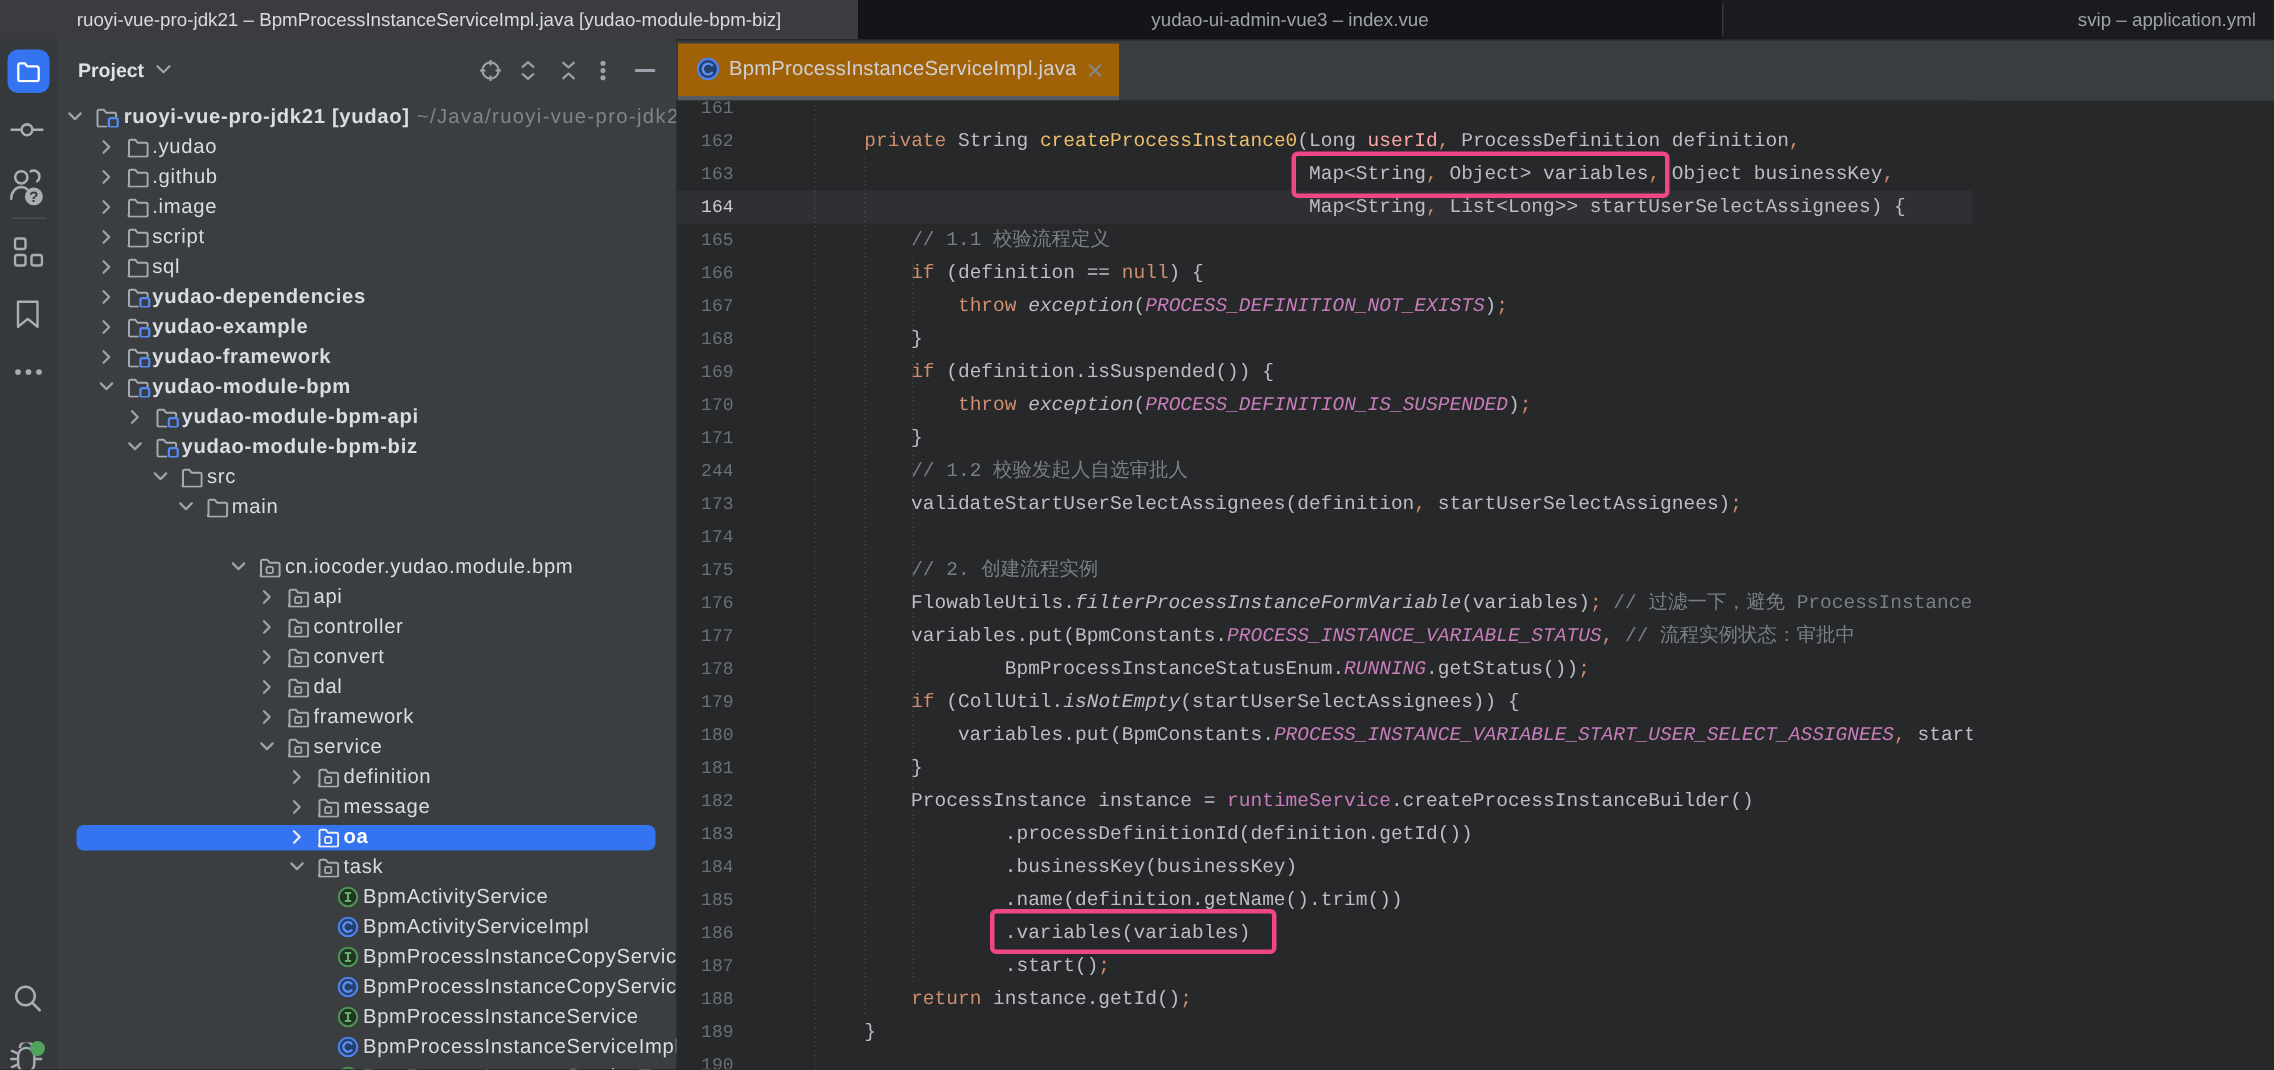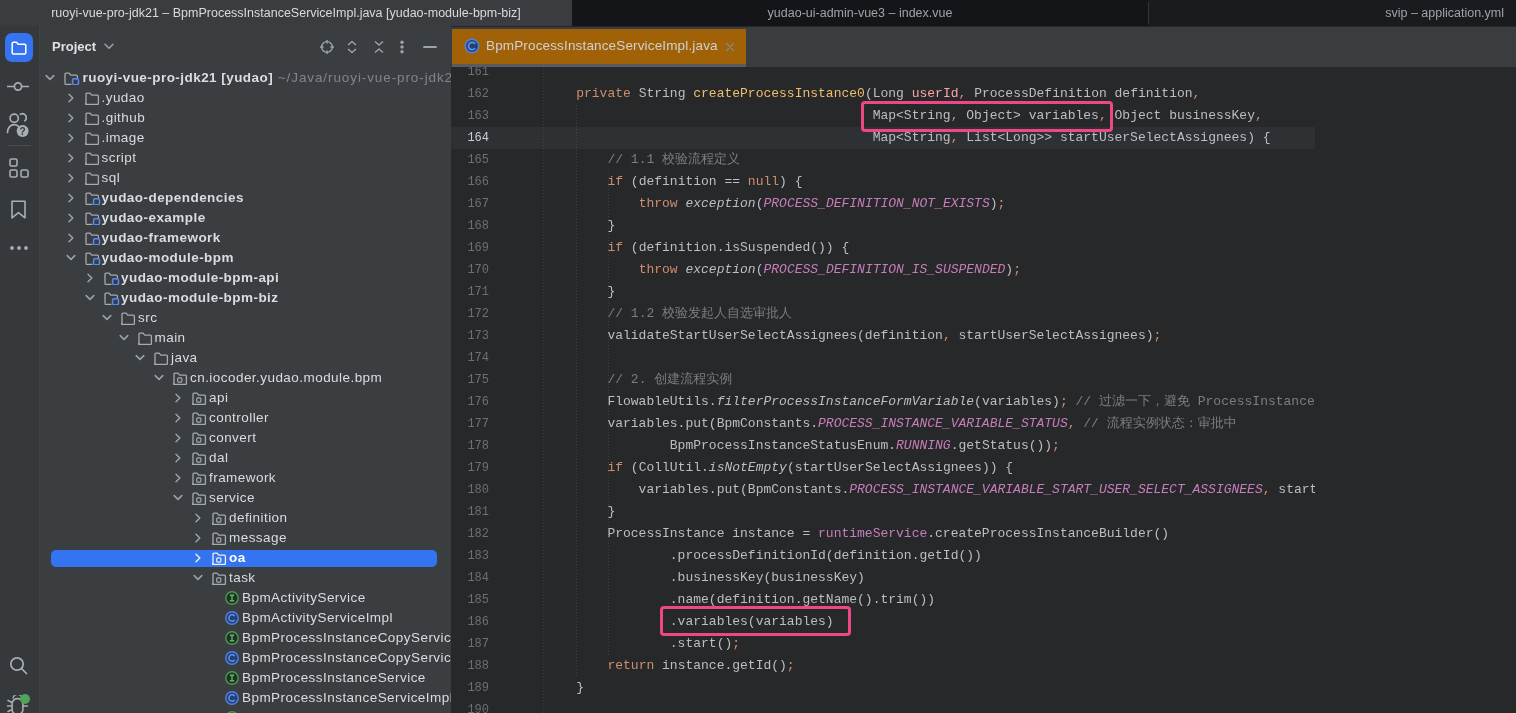--- a/index.html
+++ b/index.html
@@ -188,25 +188,20 @@
 <div class="trow" style="top:282px"><svg class="abs" style="left:62px;top:5px" width="10" height="10" viewBox="0 0 10 10" fill="none">
           <path d="M1.2 2.6 L5 6.4 L8.8 2.6" stroke="#9da2ab" stroke-width="1.5" stroke-linecap="round" stroke-linejoin="round"></path>
         </svg><svg class="abs" style="left:81px;top:3px" width="16" height="14" viewBox="0 0 16 14" fill="none">
           <path d="M1 12.4 V3.2 a1.1 1.1 0 0 1 1.1-1.1 h3 l1.6 2 h5.6 a1.1 1.1 0 0 1 1.1 1.1 v7.2 a1.1 1.1 0 0 1 -1.1 1.1 h-10.8 a1.1 1.1 0 0 1 -1.1-1.1 Z" stroke="#a6aab1" stroke-width="1.3" stroke-linejoin="round"></path>
         </svg><span class="lbl" style="left:98px">src</span></div>
 <div class="trow" style="top:302px"><svg class="abs" style="left:78.5px;top:5px" width="10" height="10" viewBox="0 0 10 10" fill="none">
           <path d="M1.2 2.6 L5 6.4 L8.8 2.6" stroke="#9da2ab" stroke-width="1.5" stroke-linecap="round" stroke-linejoin="round"></path>
         </svg><svg class="abs" style="left:97.5px;top:3px" width="16" height="14" viewBox="0 0 16 14" fill="none">
           <path d="M1 12.4 V3.2 a1.1 1.1 0 0 1 1.1-1.1 h3 l1.6 2 h5.6 a1.1 1.1 0 0 1 1.1 1.1 v7.2 a1.1 1.1 0 0 1 -1.1 1.1 h-10.8 a1.1 1.1 0 0 1 -1.1-1.1 Z" stroke="#a6aab1" stroke-width="1.3" stroke-linejoin="round"></path>
         </svg><span class="lbl" style="left:114.5px">main</span></div>
-<div class="trow" style="top:322px"><svg class="abs" style="left:95px;top:5px" width="10" height="10" viewBox="0 0 10 10" fill="none">
-          <path d="M1.2 2.6 L5 6.4 L8.8 2.6" stroke="#9da2ab" stroke-width="1.5" stroke-linecap="round" stroke-linejoin="round"></path>
-        </svg><svg class="abs" style="left:114px;top:3px" width="16" height="14" viewBox="0 0 16 14" fill="none">
-          <path d="M1 12.4 V3.2 a1.1 1.1 0 0 1 1.1-1.1 h3 l1.6 2 h5.6 a1.1 1.1 0 0 1 1.1 1.1 v7.2 a1.1 1.1 0 0 1 -1.1 1.1 h-10.8 a1.1 1.1 0 0 1 -1.1-1.1 Z" stroke="#a6aab1" stroke-width="1.3" stroke-linejoin="round"></path>
-        </svg><span class="lbl" style="left:131px">java</span></div>
 <div class="trow" style="top:342px"><svg class="abs" style="left:114px;top:5px" width="10" height="10" viewBox="0 0 10 10" fill="none">
           <path d="M1.2 2.6 L5 6.4 L8.8 2.6" stroke="#9da2ab" stroke-width="1.5" stroke-linecap="round" stroke-linejoin="round"></path>
         </svg><svg class="abs" style="left:133px;top:3px" width="16" height="14" viewBox="0 0 16 14" fill="none">
           <path d="M1 12.4 V3.2 a1.1 1.1 0 0 1 1.1-1.1 h3 l1.6 2 h5.6 a1.1 1.1 0 0 1 1.1 1.1 v7.2 a1.1 1.1 0 0 1 -1.1 1.1 h-10.8 a1.1 1.1 0 0 1 -1.1-1.1 Z" stroke="#a6aab1" stroke-width="1.3" stroke-linejoin="round"></path>
           <rect x="4.7" y="6.9" width="4.2" height="4.2" rx="1" stroke="#a6aab1" stroke-width="1.2"></rect>
         </svg><span class="lbl" style="left:150px">cn.iocoder.yudao.module.bpm</span></div>
 <div class="trow" style="top:362px"><svg class="abs" style="left:133px;top:5px" width="10" height="10" viewBox="0 0 10 10" fill="none">
           <path d="M3 1.2 L6.8 5 L3 8.8" stroke="#9da2ab" stroke-width="1.5" stroke-linecap="round" stroke-linejoin="round"></path>
         </svg><svg class="abs" style="left:152px;top:3px" width="16" height="14" viewBox="0 0 16 14" fill="none">
           <path d="M1 12.4 V3.2 a1.1 1.1 0 0 1 1.1-1.1 h3 l1.6 2 h5.6 a1.1 1.1 0 0 1 1.1 1.1 v7.2 a1.1 1.1 0 0 1 -1.1 1.1 h-10.8 a1.1 1.1 0 0 1 -1.1-1.1 Z" stroke="#a6aab1" stroke-width="1.3" stroke-linejoin="round"></path>
@@ -328,21 +323,21 @@
 <div class="gnum" style="top:125.5px">167</div>
 <div class="cline" style="top:125.5px"><span class="d">            </span><span class="kw">throw</span><span class="d"> </span><span class="sm">exception</span><span class="d">(</span><span class="cn">PROCESS_DEFINITION_NOT_EXISTS</span><span class="d">)</span><span class="kw">;</span></div>
 <div class="gnum" style="top:147.5px">168</div>
 <div class="cline" style="top:147.5px"><span class="d">        }</span></div>
 <div class="gnum" style="top:169.5px">169</div>
 <div class="cline" style="top:169.5px"><span class="d">        </span><span class="kw">if</span><span class="d"> (definition.isSuspended()) {</span></div>
 <div class="gnum" style="top:191.5px">170</div>
 <div class="cline" style="top:191.5px"><span class="d">            </span><span class="kw">throw</span><span class="d"> </span><span class="sm">exception</span><span class="d">(</span><span class="cn">PROCESS_DEFINITION_IS_SUSPENDED</span><span class="d">)</span><span class="kw">;</span></div>
 <div class="gnum" style="top:213.5px">171</div>
 <div class="cline" style="top:213.5px"><span class="d">        }</span></div>
-<div class="gnum" style="top:235.5px">172</div>
+<div class="gnum" style="top:235.5px">244</div>
 <div class="cline" style="top:235.5px"><span class="d">        </span><span class="cm">// 1.2 校验发起人自选审批人</span></div>
 <div class="gnum" style="top:257.5px">173</div>
 <div class="cline" style="top:257.5px"><span class="d">        validateStartUserSelectAssignees(definition</span><span class="kw">,</span><span class="d"> startUserSelectAssignees)</span><span class="kw">;</span></div>
 <div class="gnum" style="top:279.5px">174</div>
 <div class="gnum" style="top:301.5px">175</div>
 <div class="cline" style="top:301.5px"><span class="d">        </span><span class="cm">// 2. 创建流程实例</span></div>
 <div class="gnum" style="top:323.5px">176</div>
 <div class="cline" style="top:323.5px"><span class="d">        FlowableUtils.</span><span class="sm">filterProcessInstanceFormVariable</span><span class="d">(variables)</span><span class="kw">;</span><span class="d"> </span><span class="cm">// 过滤一下，避免 ProcessInstance 系统级的变量被占用</span></div>
 <div class="gnum" style="top:345.5px">177</div>
 <div class="cline" style="top:345.5px"><span class="d">        variables.put(BpmConstants.</span><span class="cn">PROCESS_INSTANCE_VARIABLE_STATUS</span><span class="kw">,</span><span class="d"> </span><span class="cm">// 流程实例状态：审批中</span></div>

